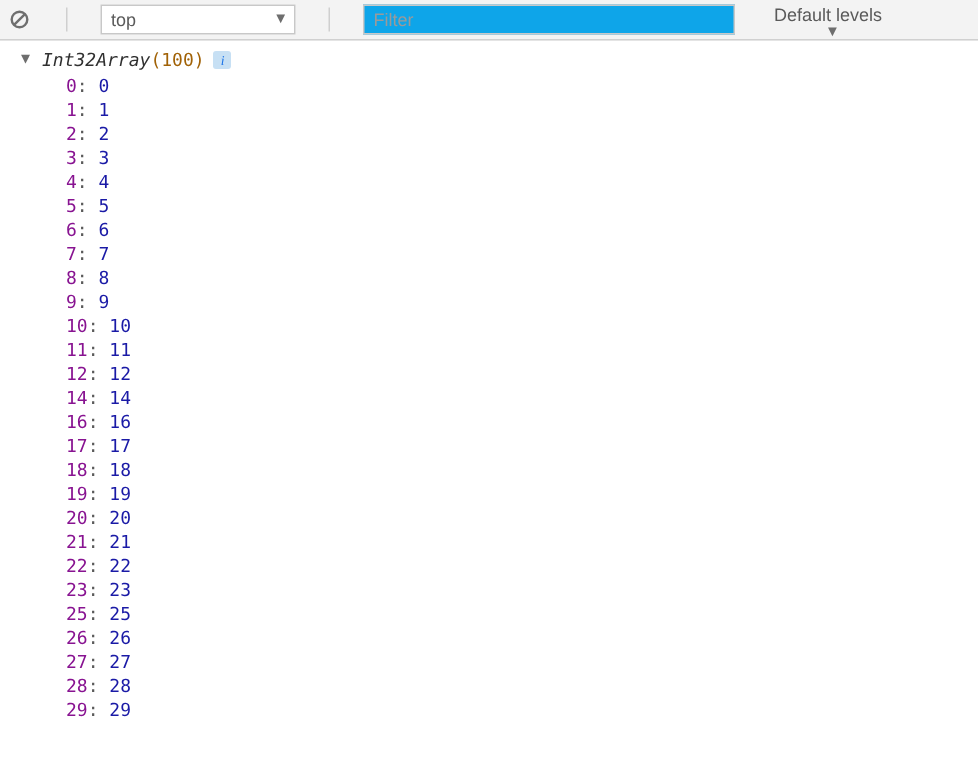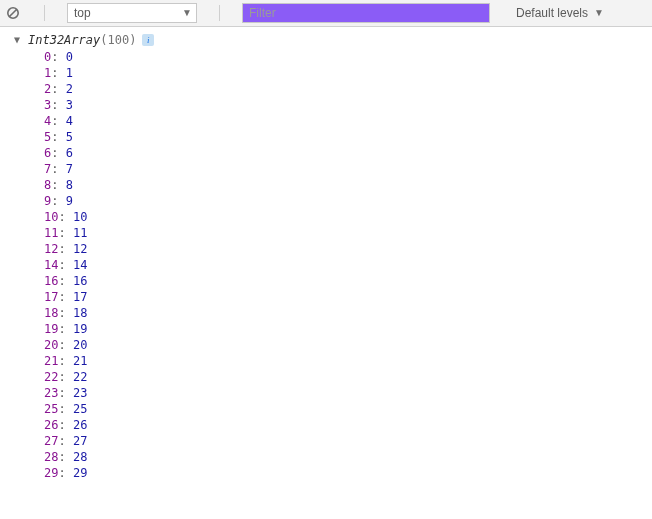--- a/index.html
+++ b/index.html
@@ -58,31 +58,32 @@
     line-height: 1;
   }
   .filter-input {
     border: 1px solid #c8c8c8;
     height: 18px;
     width: 234px;
     padding: 0 6px;
     font-family: inherit;
     font-size: 12px;
     color: #303030;
-    background: #8b5cf6;
+    background: #0ea5e9;
     outline: none;
   }
   .filter-input::placeholder { color: #9a9a9a; }
   .levels-selector {
     display: flex;
     align-items: center;
     height: 20px;
     padding: 0 4px 0 6px;
     color: #5a5a5a;
     cursor: pointer;
+    flex-direction: column;
   }
   .console-body {
     padding: 4px 0 8px 0;
     height: calc(519px - 27px);
     overflow: hidden;
     font-family: Menlo, Consolas, "DejaVu Sans Mono", monospace;
     font-size: 12px;
     line-height: 16px;
   }
   .obj-header {
@@ -93,21 +94,21 @@
     height: 18px;
     cursor: pointer;
   }
   .obj-header .tri2 {
     color: #6e6e6e;
     font-size: 10px;
     display:inline-block;
     width:10px;
   }
   .obj-header .constructor-name { color: #303030; font-style: italic; }
-  .obj-header .length { color: #737373; }
+  .obj-header .length { color: #a16207; }
   .info-icon {
     width: 12px;
     height: 12px;
     display: inline-flex;
     align-items: center;
     justify-content: center;
     border-radius: 2px;
     background: #c7e0f4;
     color: #1a73e8;
     font-size: 9px;

